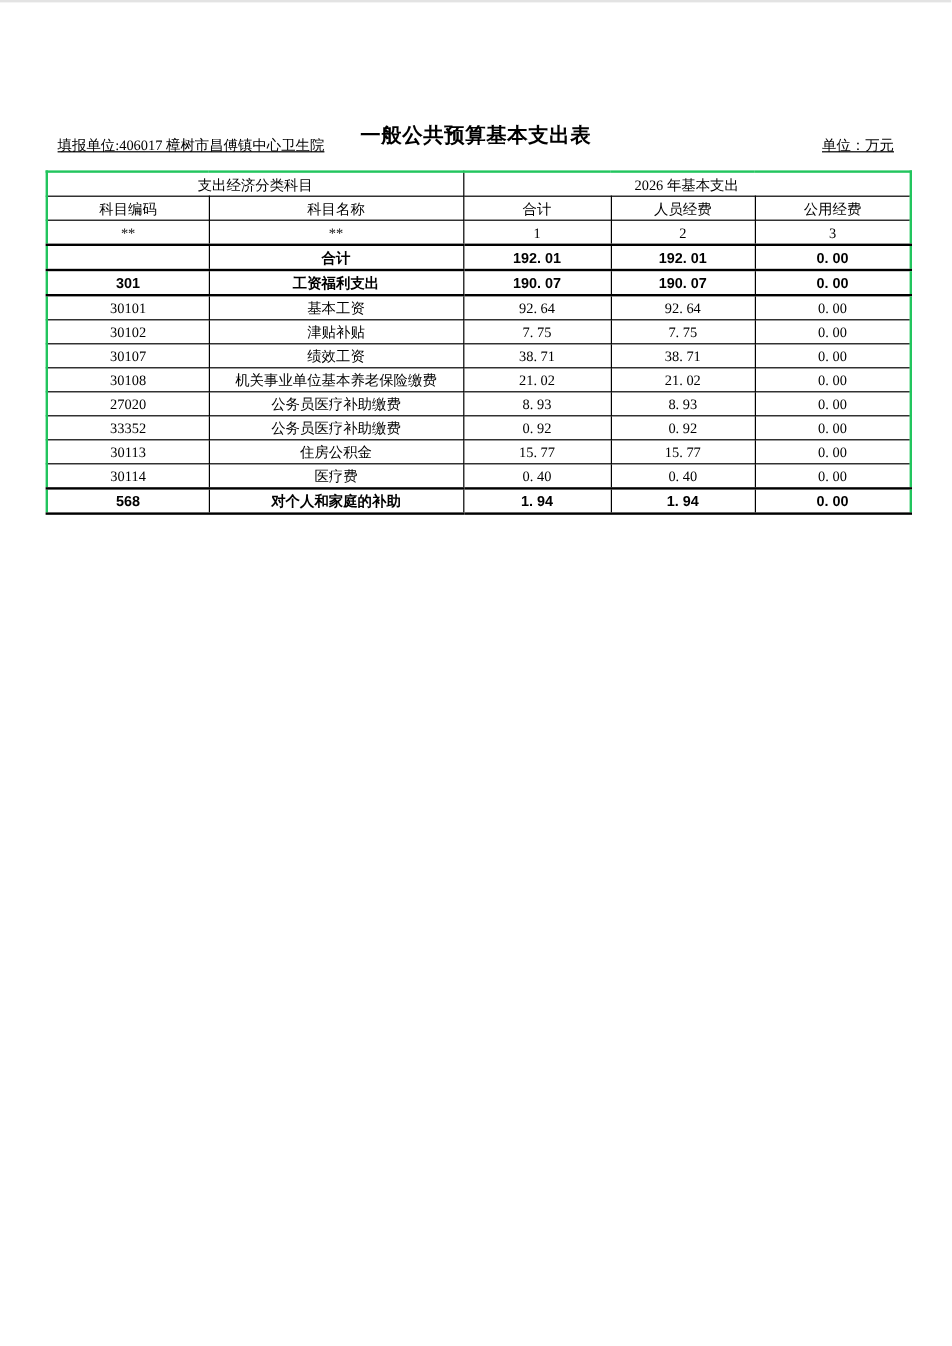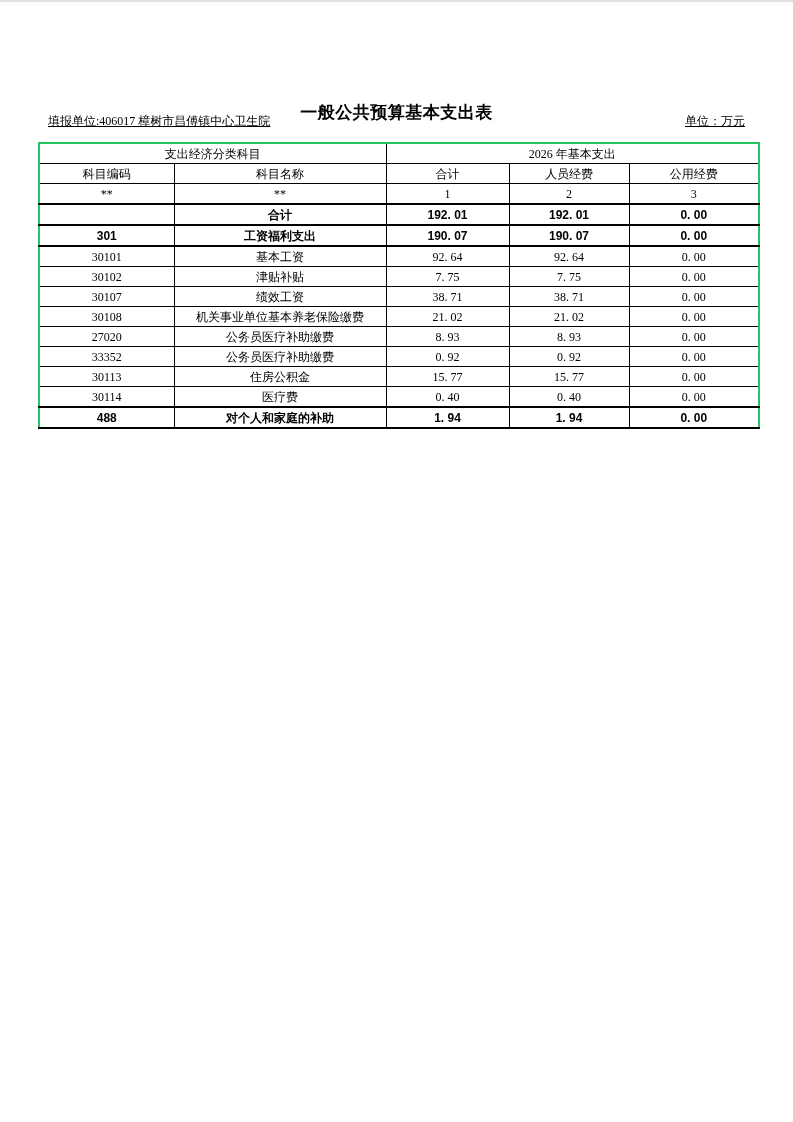--- a/index.html
+++ b/index.html
@@ -185,21 +185,21 @@
           <td>0. 00</td>
         </tr>
         <tr>
           <td>30114</td>
           <td>医疗费</td>
           <td>0. 40</td>
           <td>0. 40</td>
           <td>0. 00</td>
         </tr>
         <tr class="bold-row">
-          <td>488</td>
+          <td>568</td>
           <td>对个人和家庭的补助</td>
           <td>1. 94</td>
           <td>1. 94</td>
           <td>0. 00</td>
         </tr>
       </tbody>
   </table>
 </div>
 
 </body></html>

